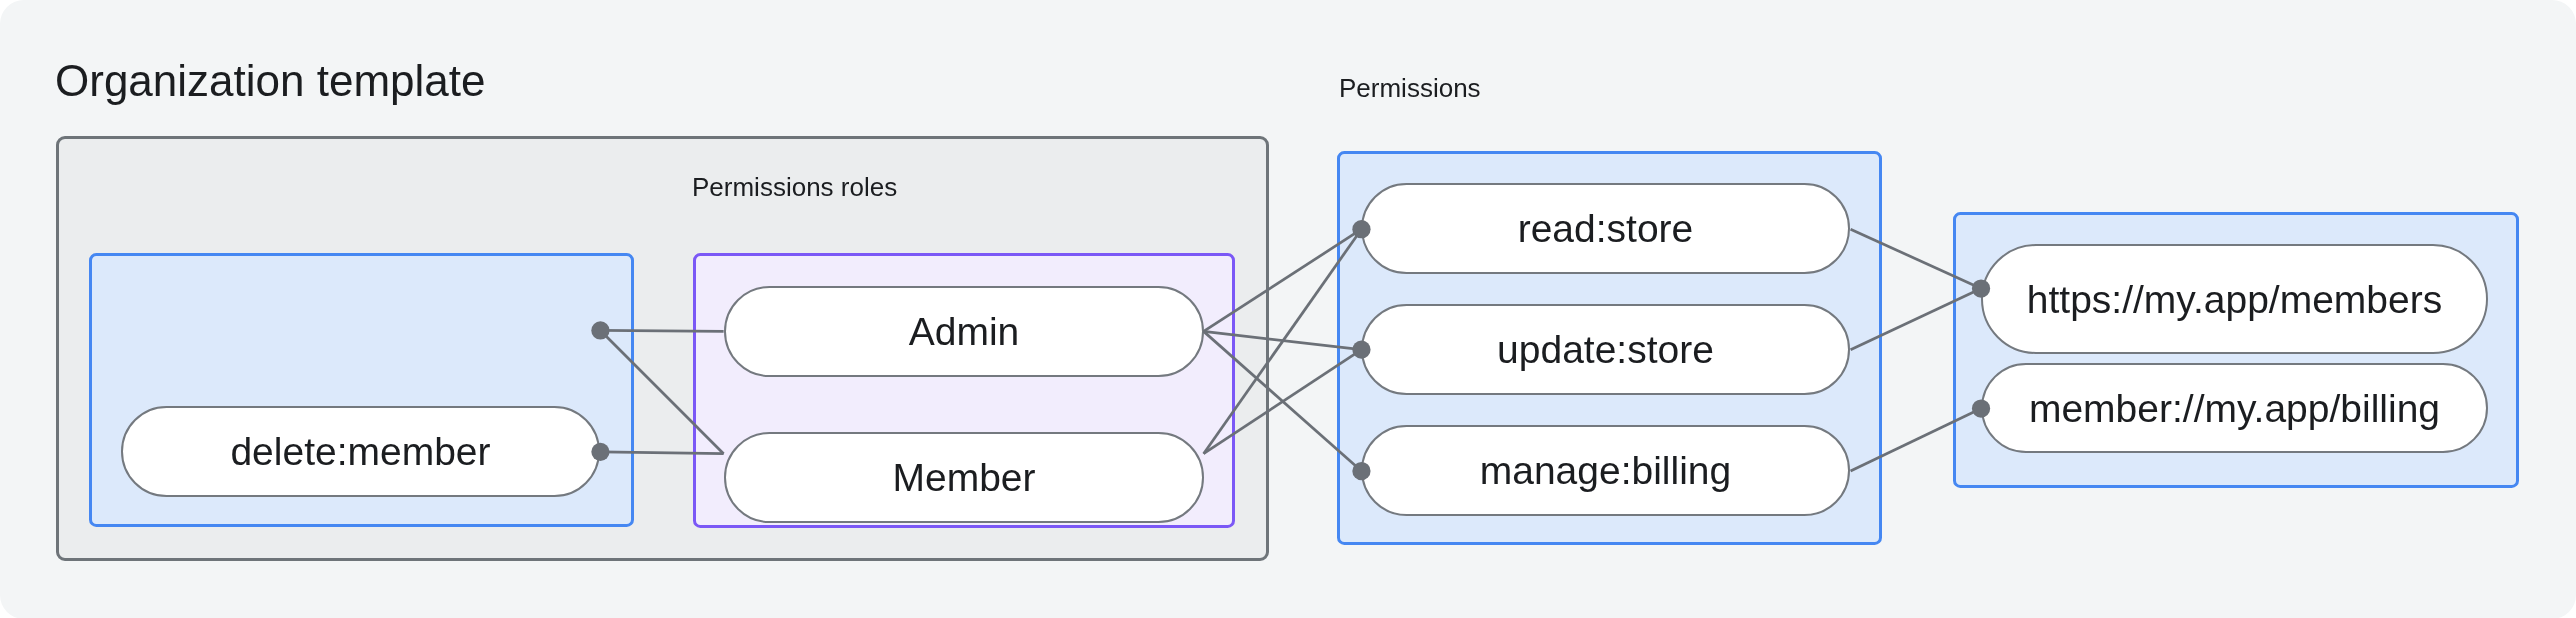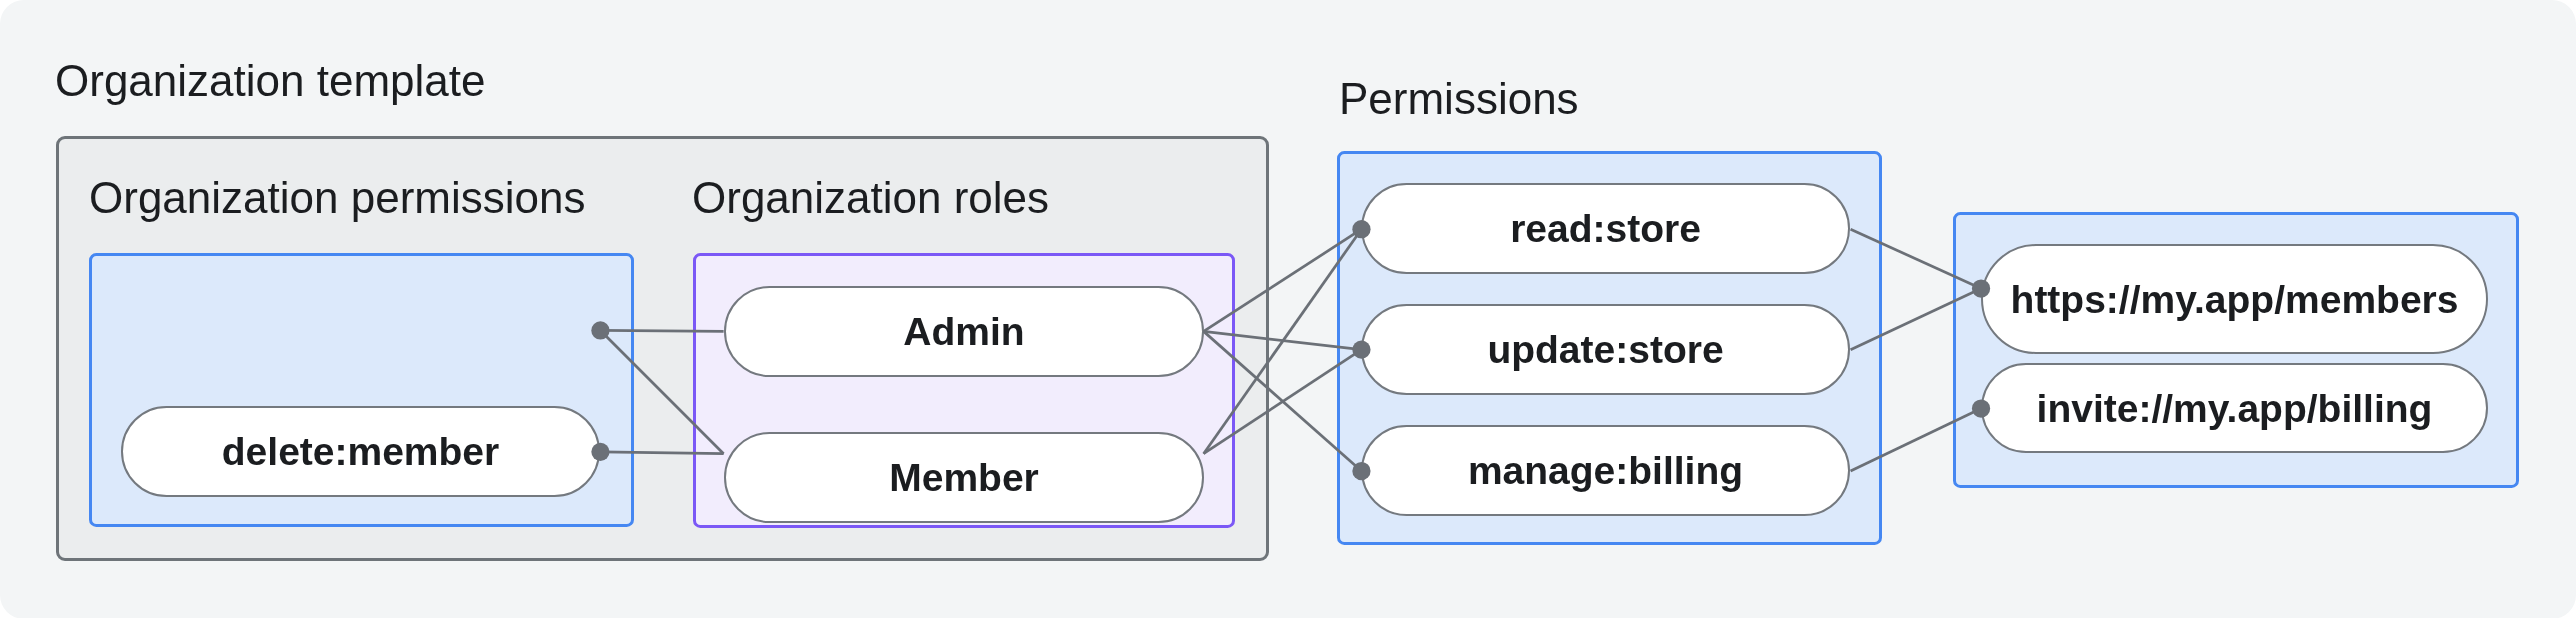--- a/index.html
+++ b/index.html
@@ -41,77 +41,76 @@
     background:var(--purple-box-bg);
     border:3.7px solid var(--purple-box-border);
     border-radius:7.3px;
   }
   .box-org-permissions{left:89px;top:253px;width:545px;height:274px;}
   .box-org-roles{left:693px;top:253px;width:542px;height:275px;}
   .box-permissions{left:1337px;top:151px;width:545px;height:394px;}
   .box-api-resources{left:1953px;top:212px;width:566px;height:276px;}
   .diagram-label{
     position:absolute;
-    font-size:44px;line-height:1.2;font-weight:500;
+    font-size:26px;line-height:1.2;font-weight:500;
     color:var(--text);
     white-space:nowrap;
   }
   .label-main{left:55px;top:55px;font-size:44px;}
   .label-org-permissions{left:89px;top:172px;}
   .label-org-roles{left:692px;top:172px;}
   .label-permissions{left:1339px;top:73px;}
   .label-api-resources{left:1953px;top:155px;}
   .pill{
     position:absolute;box-sizing:border-box;
     background:var(--pill-bg);
     border:2.7px solid var(--pill-border);
     border-radius:912px;
     display:flex;align-items:center;justify-content:center;
-    font-size:39px;line-height:1;font-weight:700;
+    font-size:39px;line-height:1;font-weight:400;
     color:var(--text);
     white-space:nowrap;
     z-index:2;
   }
   .edges-layer{
     position:absolute;left:0;top:0;width:2576px;height:619px;
     z-index:5;pointer-events:none;
   }
 </style>
 </head>
 <body>
 
 <div class="stage">
 
   <div class="diagram-label label-main">Organization template</div>
 
   <div class="group-box template-box"></div>
 
-  <div class="diagram-label label-org-permissions">Organization permissions</div>
 
-  <div class="diagram-label label-org-roles">Organization roles</div>
+  <div class="diagram-label label-org-roles">Permissions roles</div>
 
   <div class="diagram-label label-permissions">Permissions</div>
 
 
   <div class="group-box blue-box box-org-permissions"></div>
 
   <div class="group-box purple-box box-org-roles"></div>
 
   <div class="group-box blue-box box-permissions"></div>
 
   <div class="group-box blue-box box-api-resources"></div>
 
   <div class="pill" style="left: 724px; top: 286px; width: 480px; height: 91px;">Admin</div>
   <div class="pill" style="left: 121px; top: 406px; width: 479px; height: 91px;">delete:member</div>
   <div class="pill" style="left: 724px; top: 408px; width: 480px; height: 91px; margin-top: 24px;">Member</div>
   <div class="pill" style="left: 1361px; top: 183px; width: 489px; height: 91px;">read:store</div>
   <div class="pill" style="left: 1361px; top: 304px; width: 489px; height: 91px;">update:store</div>
   <div class="pill" style="left: 1361px; top: 425px; width: 489px; height: 91px;">manage:billing</div>
   <div class="pill" style="left: 1981px; top: 244px; width: 507px; height: 110px;">https://my.app/members</div>
-  <div class="pill" style="left: 1981px; top: 363px; width: 507px; height: 90px;">invite://my.app/billing</div>
+  <div class="pill" style="left: 1981px; top: 363px; width: 507px; height: 90px;">member://my.app/billing</div>
 
   <svg class="edges-layer" viewBox="0 0 2823 678" xmlns="http://www.w3.org/2000/svg">
       <line x1="658" y1="362" x2="793" y2="363" stroke="#6b7077" stroke-width="3"></line>
       <line x1="658" y1="362" x2="793" y2="497" stroke="#6b7077" stroke-width="3"></line>
       <line x1="658" y1="495" x2="793" y2="497" stroke="#6b7077" stroke-width="3"></line>
       <line x1="1319" y1="363" x2="1492" y2="251" stroke="#6b7077" stroke-width="3"></line>
       <line x1="1319" y1="363" x2="1492" y2="383" stroke="#6b7077" stroke-width="3"></line>
       <line x1="1319" y1="363" x2="1492" y2="516" stroke="#6b7077" stroke-width="3"></line>
       <line x1="1319" y1="497" x2="1492" y2="251" stroke="#6b7077" stroke-width="3"></line>
       <line x1="1319" y1="497" x2="1492" y2="383" stroke="#6b7077" stroke-width="3"></line>

